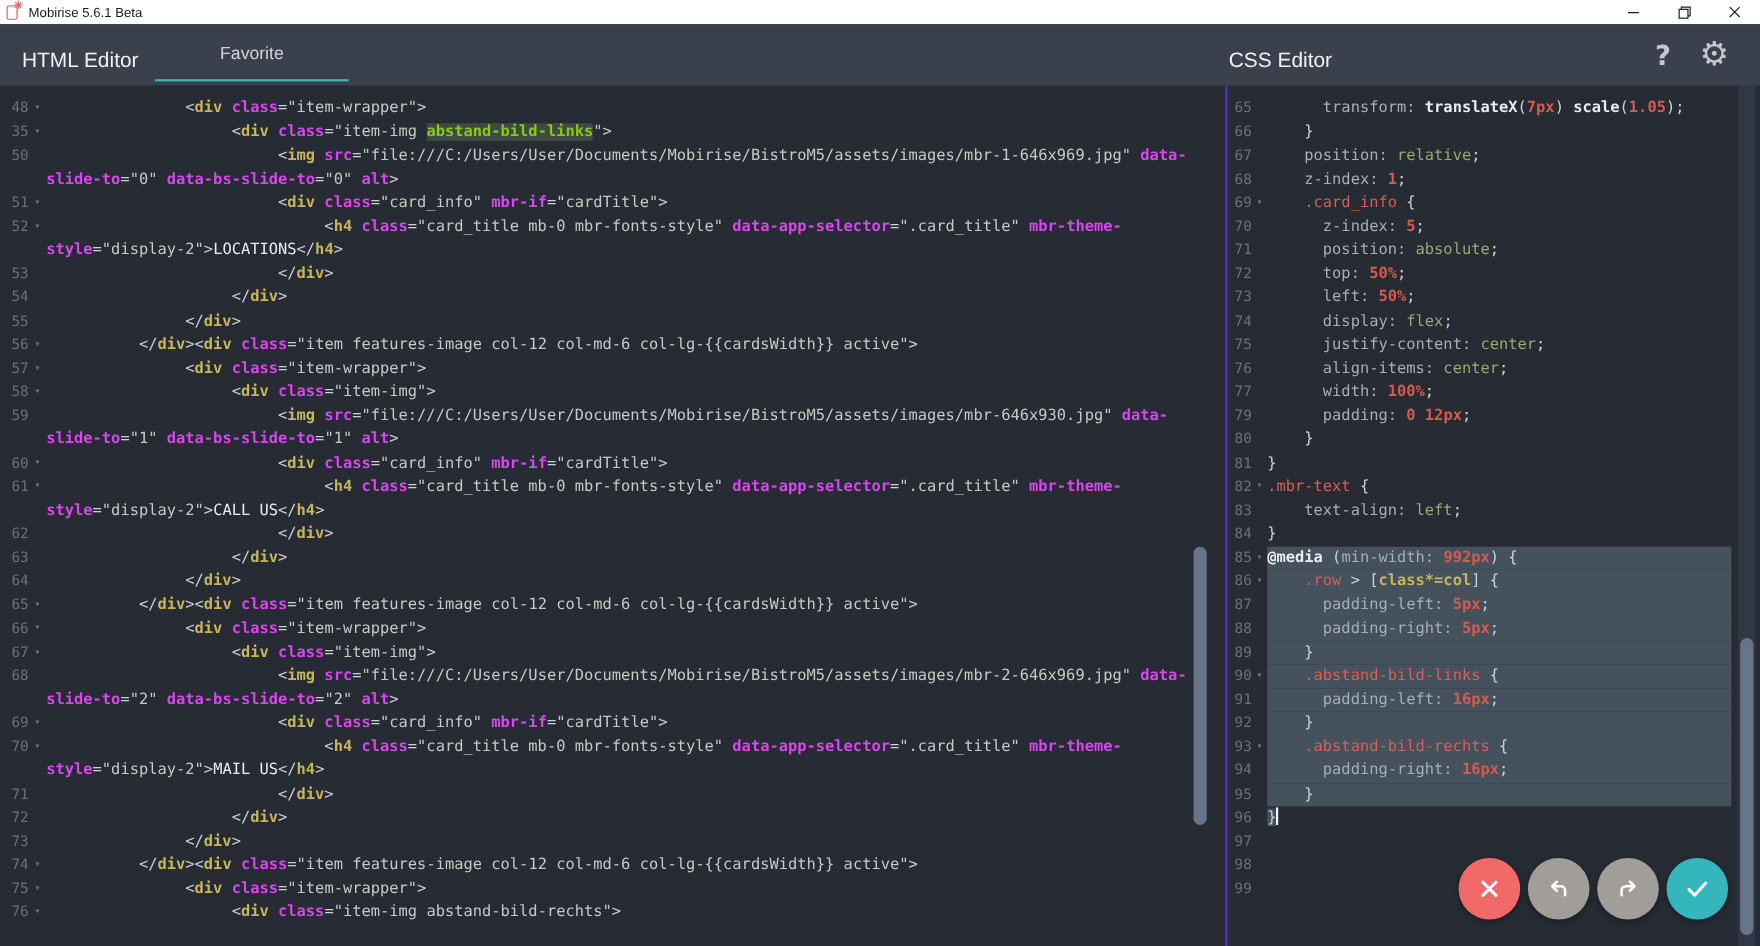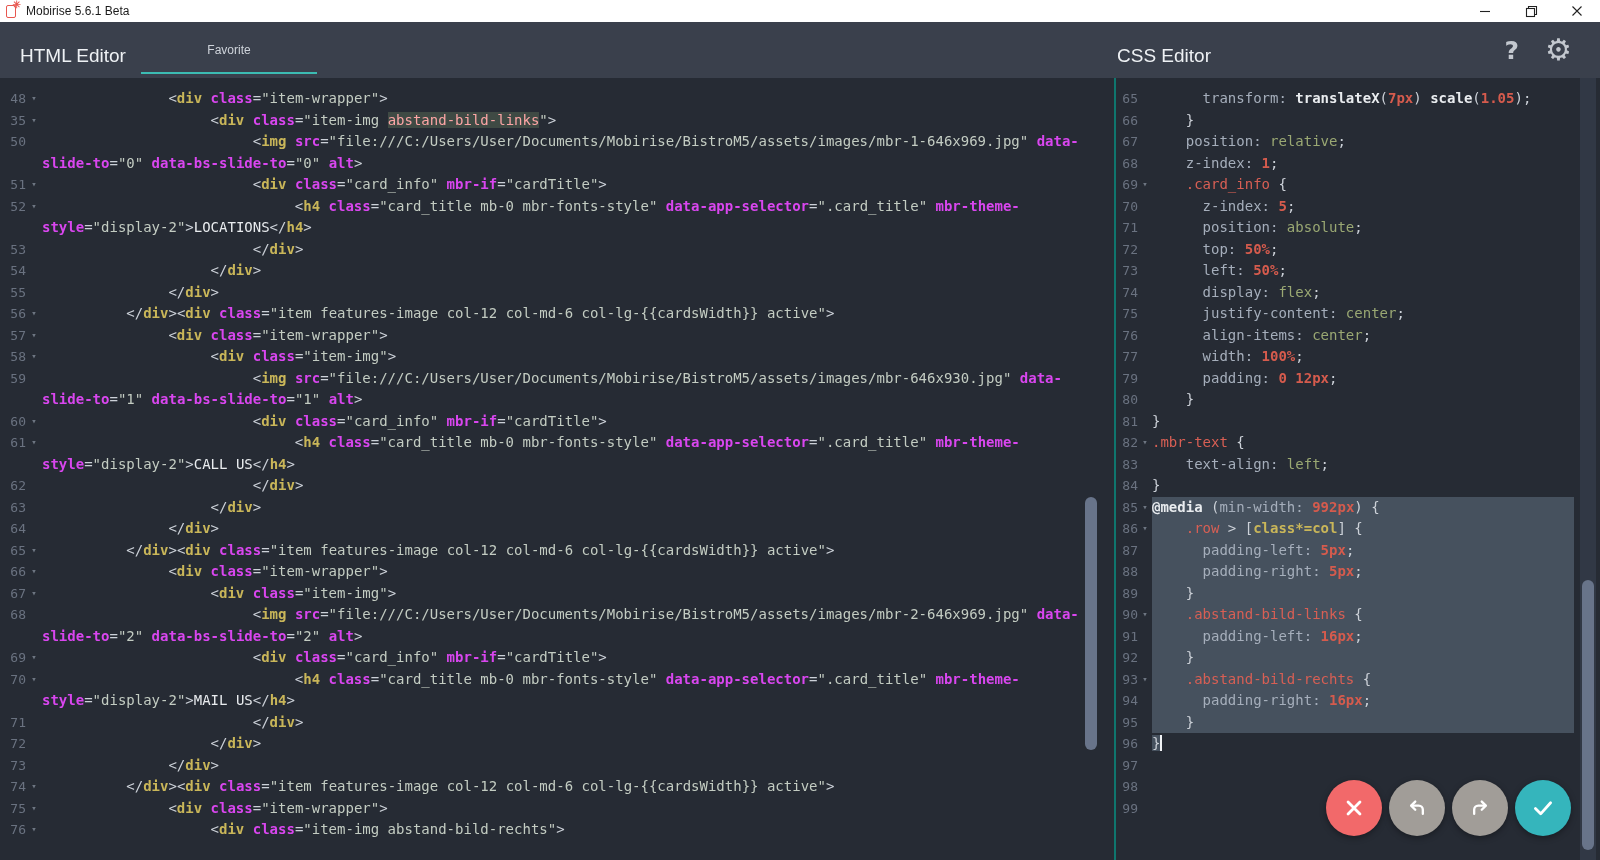--- a/index.html
+++ b/index.html
@@ -13,48 +13,48 @@
   .apptitle { font-size:12px; color:#1b1b1b; }
   .winbtns { position:absolute; right:0; top:0; height:22px; display:flex; }
   .winbtn { width:46px; height:22px; display:flex; align-items:center; justify-content:center; cursor:pointer; }
   .winbtn svg { display:block; }
 
   
   .header { height:56px; background:#3a404c; display:flex; align-items:center; position:relative; }
   .h-title { color:#eef1f4; font-size:19px;margin-top:12px; }
   .h-title.left { margin-left:20px; }
   .tab-fav { position:absolute; left:141px; top:0; width:176px; height:56px; display:flex; align-items:center; justify-content:center; cursor:pointer; }
-  .tab-fav .lbl { color:#ced3da; font-size:12px; }
+  .tab-fav .lbl { color:#ced3da; font-size:16px; }
   .tab-fav .underline { position:absolute; left:0; right:0; bottom:4px; height:2px; background:#3cbcb3; }
   .h-title.right { position:absolute; left:1117px; }
   .h-icons { position:absolute; right:28px; display:flex; align-items:center; gap:26px; }
   .h-ic { color:#c3c8cf; cursor:pointer; line-height:1; }
   .h-ic.q { font-size:25px; font-weight:bold; font-family:"DejaVu Sans", sans-serif; }
   .h-ic.gear { font-size:30px; font-family:"DejaVu Sans", sans-serif; }
 
   
   .main { display:flex; height:782px; position:relative; }
   .pane { position:relative; overflow:hidden; background:#262b34; }
-  .pane.left  { width:1116px; border-right:2px solid #0f766e; }
+  .pane.left  { width:1116px; border-right:2px solid #6d28d9; }
   .pane.right { width:480px; }
   .code { padding-top:10px; font-family:"DejaVu Sans Mono", monospace; font-size:14px; line-height:21.5px; }
   .cl { display:flex; align-items:flex-start; }
   .ln { flex:0 0 26px; text-align:right; color:#6a7280; font-size:13px; line-height:21.5px; }
   .pane.right .ln { flex:0 0 22px; }
   .fold { flex:0 0 16px; text-align:center; color:#6e7682; font-size:9px; line-height:21.5px; }
   .pane.right .fold { flex:0 0 14px; }
   .cd { display:block; white-space:pre; }
   .cl.sel .cd { background:#46515e; flex:0 0 422px; }
 
   .tk-p  { color:#ccd1d8; }
   .tk-t  { color:#c9b659; font-weight:bold; }
   .tk-a  { color:#d946ef; font-weight:bold; }
   .tk-s  { color:#c3ccc2; }
   .tk-w  { color:#e9ecef;text-align:right; }
-  .tk-hl { background:#3f4a44; color:#fca5a5; }
+  .tk-hl { background:#3f4a44; color:#84cc16;font-weight:bold; }
   .tk-pr { color:#a5aebb; }
   .tk-v  { color:#9aa873; }
   .tk-n  { color:#d55b4d; font-weight:bold; }
   .tk-se { color:#d85f54; }
   .tk-kw { color:#e9ecef; font-weight:bold; }
   .tk-ps { color:#ccd1d8; background:#46515e; }
   .caret { display:inline-block; width:2px; height:16px; background:#f0f2f5; vertical-align:-3px; }
 
   
   .vthumb { position:absolute; width:12px; border-radius:6px; background:#68748a; }

